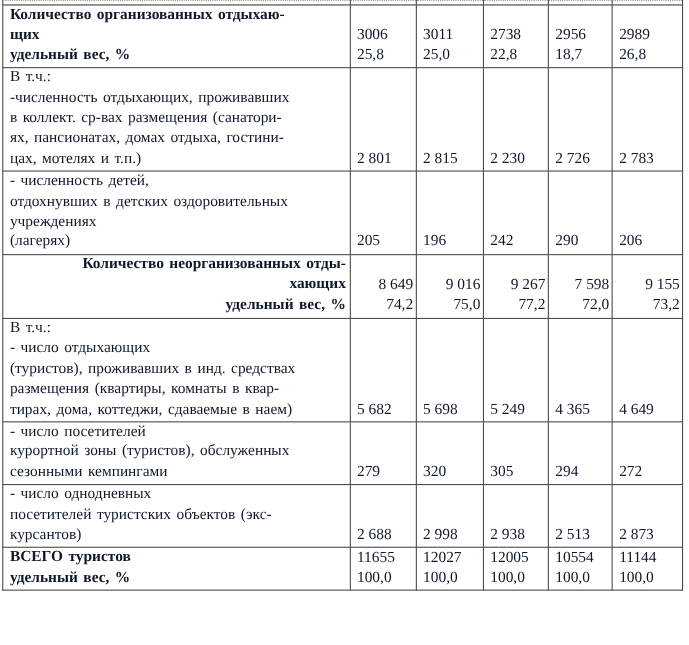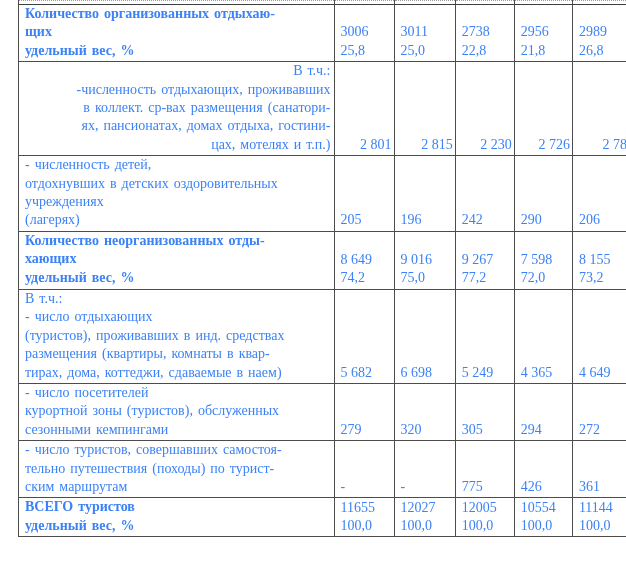--- a/index.html
+++ b/index.html
@@ -7,23 +7,23 @@
     padding: 0;
     background: #ffffff;
     width: 626px;
     height: 586px;
     overflow: hidden;
   }
   .page {
     width: 626px;
     height: 586px;
     font-family: "Liberation Serif", "DejaVu Serif", serif;
-    color: #3b82f6;
+    color: #0f172a;
     box-sizing: border-box;
-    padding-left: 18px;
+    padding-left: 2px;
   }
   table.stat {
     border-collapse: collapse;
     table-layout: fixed;
     width: 619px;
     font-size: 14px;
     line-height: 18.4px;
   }
   table.stat col.c-label { width: 315px; }
   table.stat col.c-v1 { width: 60px; }
@@ -51,23 +51,23 @@
   }
   td.val {
     vertical-align: bottom;
     text-align: left;
     white-space: pre-line;
     padding: 0px 2px 1px 6px;
     font-family: Liberation Serif, serif;
   }
   tr.bold-row td.lbl { font-weight: bold; }
   tr.r1 td { height: 56px; }
-  tr.r2 td { height: 92px; text-align: right; }
+  tr.r2 td { height: 92px; }
   tr.r3 td { height: 71px; margin-top: 43px; }
-  tr.r4 td { height: 58px; }
+  tr.r4 td { height: 58px; text-align: right; }
   tr.r5 td { height: 91px; }
   tr.r6 td { height: 57px; }
   tr.r7 td { height: 56px; }
   tr.r8 td { height: 55px; }
   tr.r9 td { height: 39px; }
 </style>
 </head>
 <body>
 
 <div class="page">
@@ -94,21 +94,21 @@
         <td class="lbl">Количество организованных отдыхаю-
 щих
 удельный вес, %</td>
         <td class="val">3006
 25,8</td>
         <td class="val">3011
 25,0</td>
         <td class="val">2738
 22,8</td>
         <td class="val">2956
-21,8</td>
+18,7</td>
         <td class="val">2989
 26,8</td>
       </tr>
 
       <tr class="r2">
         <td class="lbl">В т.ч.:
 -численность отдыхающих, проживавших
 в коллект. ср-вах размещения (санатори-
 ях, пансионатах, домах отдыха, гостини-
 цах, мотелях и т.п.)</td>
@@ -136,59 +136,59 @@
 хающих
 удельный вес, %</td>
         <td class="val">8 649
 74,2</td>
         <td class="val">9 016
 75,0</td>
         <td class="val">9 267
 77,2</td>
         <td class="val">7 598
 72,0</td>
-        <td class="val">8 155
+        <td class="val">9 155
 73,2</td>
       </tr>
 
       <tr class="r5">
         <td class="lbl">В т.ч.:
 - число отдыхающих
 (туристов), проживавших в инд. средствах
 размещения (квартиры, комнаты в квар-
 тирах, дома, коттеджи, сдаваемые в наем)</td>
         <td class="val">5 682</td>
-        <td class="val">6 698</td>
+        <td class="val">5 698</td>
         <td class="val">5 249</td>
         <td class="val">4 365</td>
         <td class="val">4 649</td>
       </tr>
 
       <tr class="r6">
         <td class="lbl">- число посетителей
 курортной зоны (туристов), обслуженных
 сезонными кемпингами</td>
         <td class="val">279</td>
         <td class="val">320</td>
         <td class="val">305</td>
         <td class="val">294</td>
         <td class="val">272</td>
       </tr>
 
-
-      <tr class="r8">
-        <td class="lbl">- число туристов, совершавших самостоя-
-тельно путешествия (походы) по турист-
-ским маршрутам</td>
-        <td class="val">-</td>
-        <td class="val">-</td>
-        <td class="val">775</td>
-        <td class="val">426</td>
-        <td class="val">361</td>
-      </tr>
+      <tr class="r7">
+        <td class="lbl">- число однодневных
+посетителей туристских объектов (экс-
+курсантов)</td>
+        <td class="val">2 688</td>
+        <td class="val">2 998</td>
+        <td class="val">2 938</td>
+        <td class="val">2 513</td>
+        <td class="val">2 873</td>
+      </tr>
+
 
       <tr class="r9 bold-row">
         <td class="lbl">ВСЕГО туристов
 удельный вес, %</td>
         <td class="val">11655
 100,0</td>
         <td class="val">12027
 100,0</td>
         <td class="val">12005
 100,0</td>

